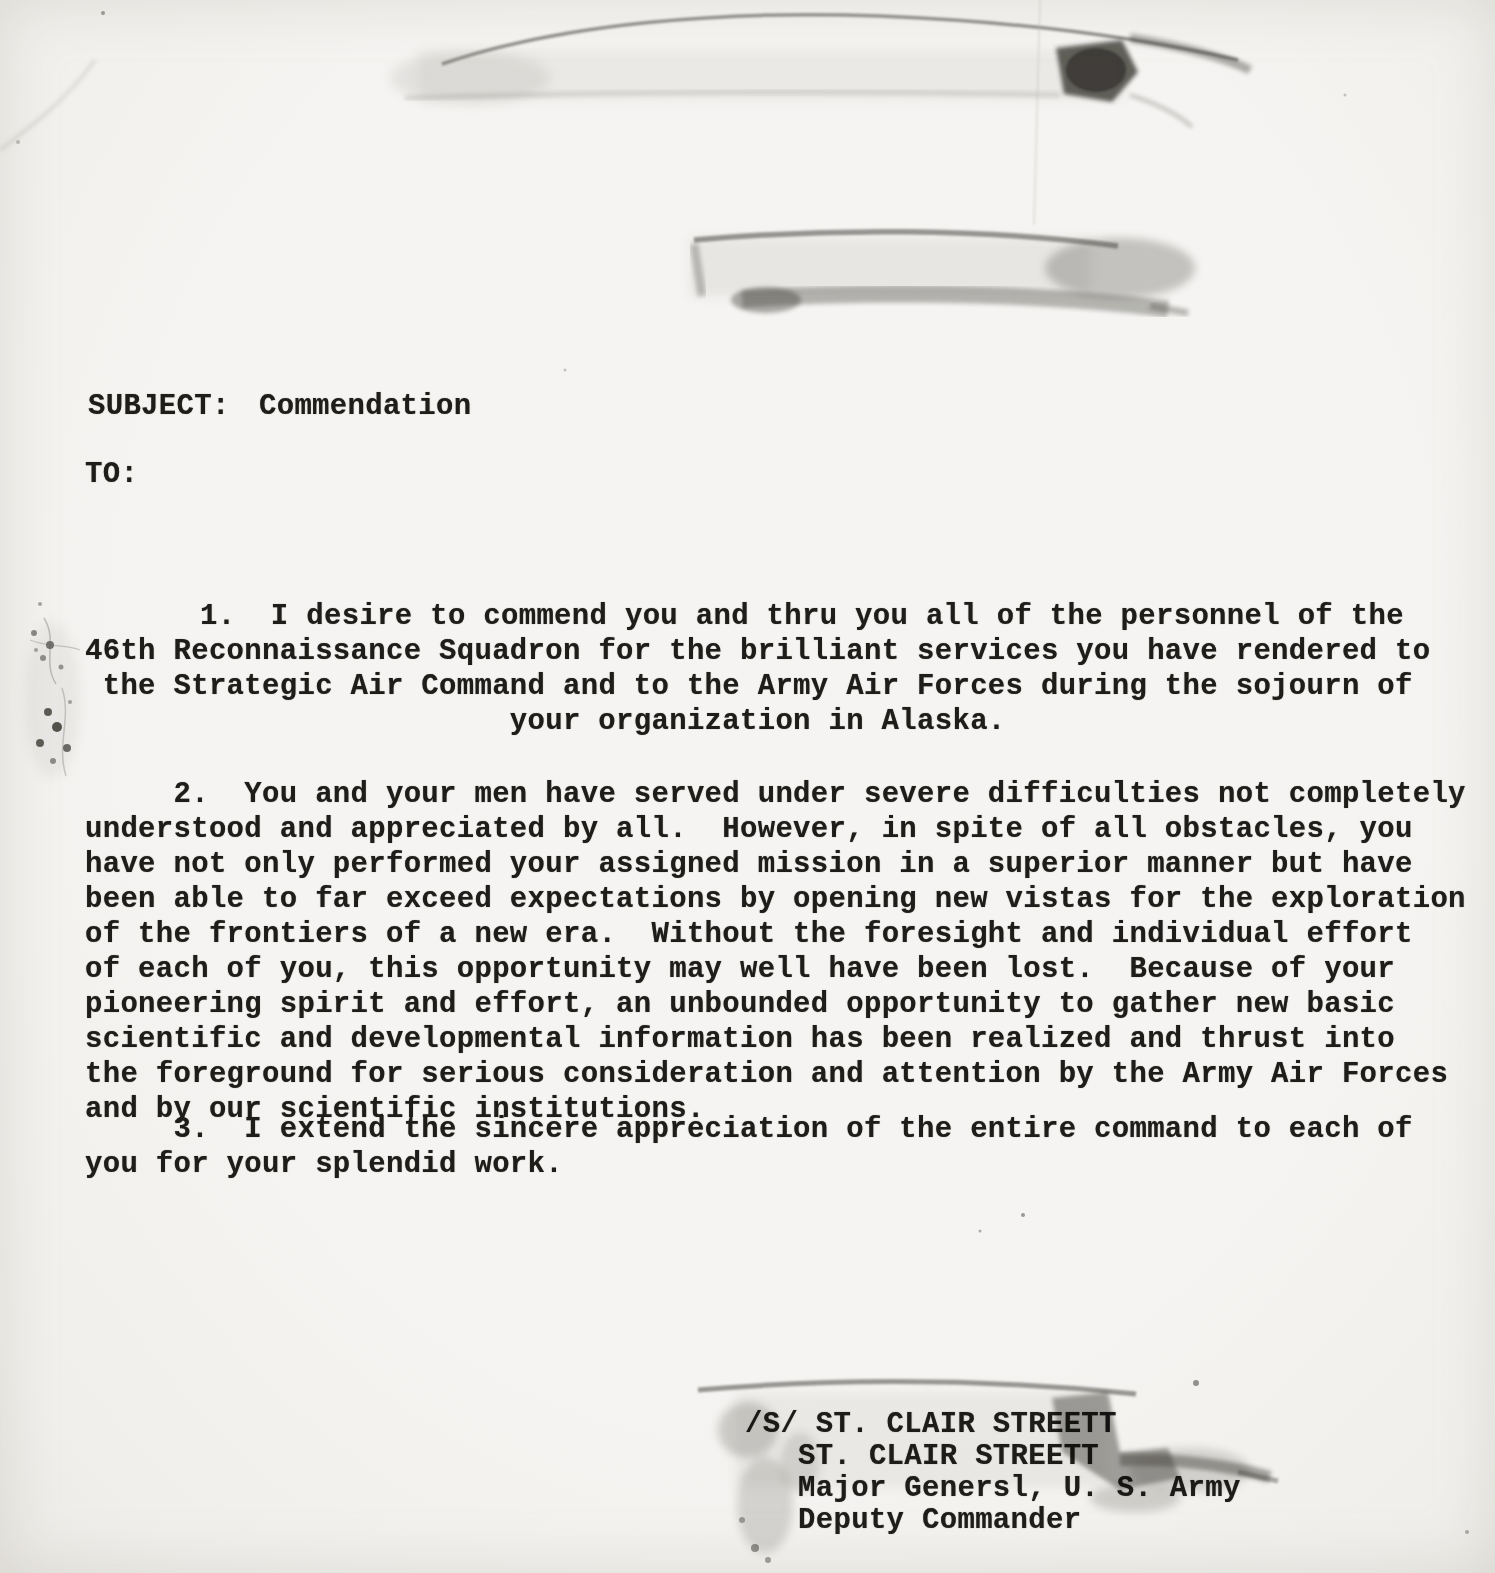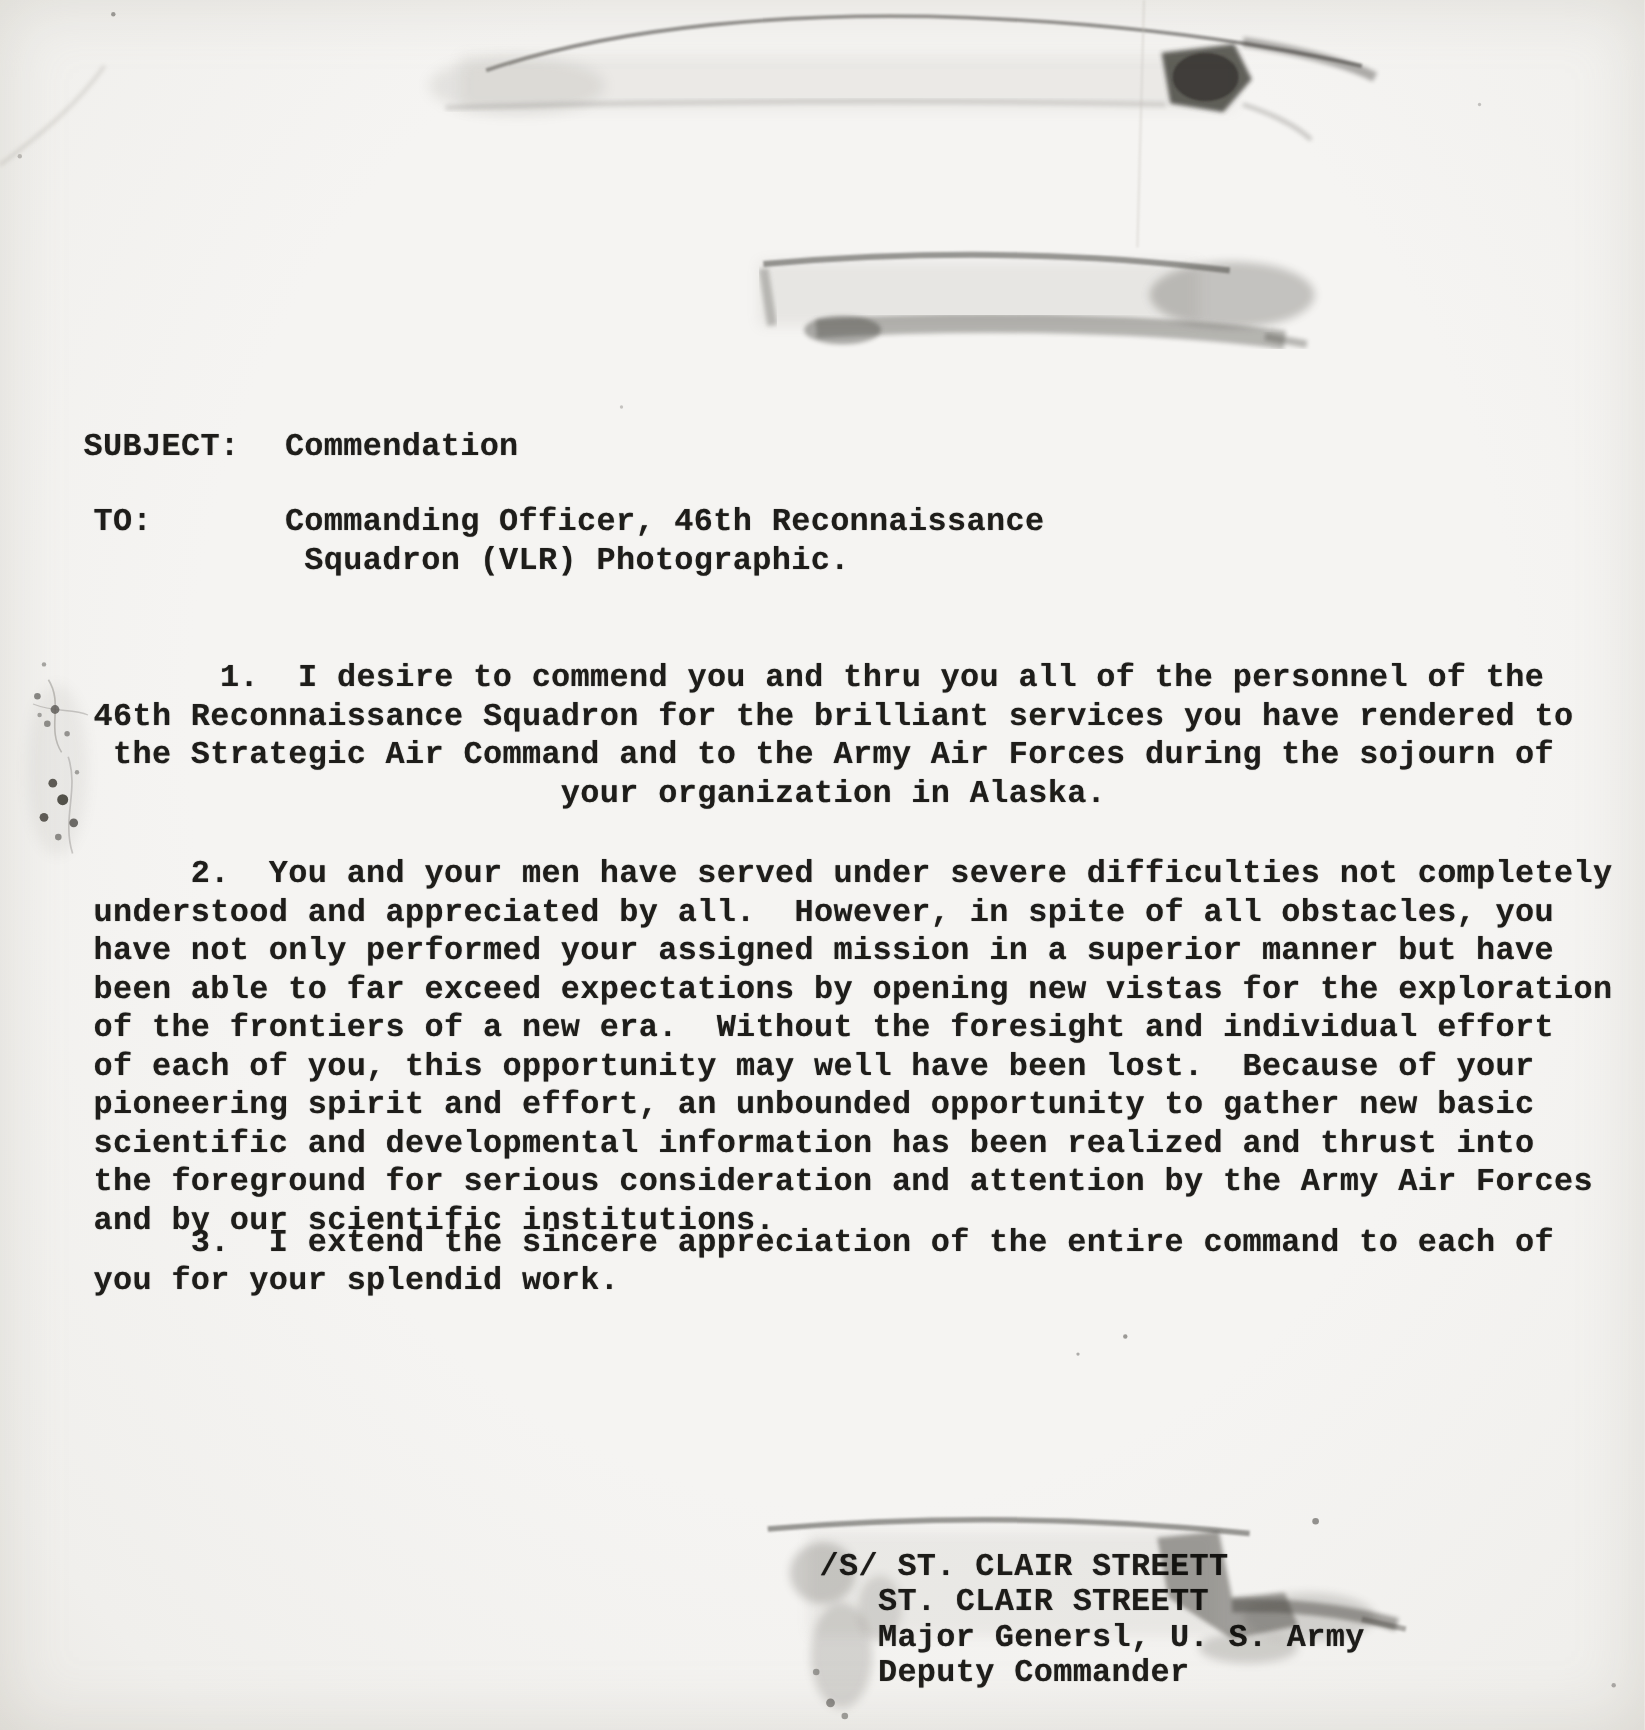--- a/index.html
+++ b/index.html
@@ -32,21 +32,21 @@
     width: 770px;
     text-align: center;
     line-height: 37px;
     letter-spacing: -0.2px;
   }
   .date-line {
     top: 251px;
     left: 763px;
     font-size: 29.5px;
   }
-  .subject-label { top: 389px; left: 76px; }
+  .subject-label { top: 389px; left: 88px; }
   .subject-value { top: 389px; left: 259px; }
   .to-label      { top: 457px; left: 85px; }
   .to-lines      { top: 457px; left: 259px; }
   .para-1 { top: 599px;  left: 85px; text-align: center; }
   .para-2 { top: 777px;  left: 85px; }
   .para-3 { top: 1112px; left: 85px; }
   .signature {
     top: 1409px;
     left: 745px;
     line-height: 32px;
@@ -71,22 +71,20 @@
 <body>
 
 <div class="page">
 
 
 
   <div class="txt subject-label">SUBJECT:</div>
   <div class="txt subject-value">Commendation</div>
 
   <div class="txt to-label">TO:</div>
-  <div class="txt to-lines">Commanding Officer, 46th Reconnaissance
- Squadron (VLR) Photographic.</div>
 
   <div class="txt para-1">     1.  I desire to commend you and thru you all of the personnel of the
 46th Reconnaissance Squadron for the brilliant services you have rendered to
 the Strategic Air Command and to the Army Air Forces during the sojourn of
 your organization in Alaska.</div>
   <div class="txt para-2">     2.  You and your men have served under severe difficulties not completely
 understood and appreciated by all.  However, in spite of all obstacles, you
 have not only performed your assigned mission in a superior manner but have
 been able to far exceed expectations by opening new vistas for the exploration
 of the frontiers of a new era.  Without the foresight and individual effort

